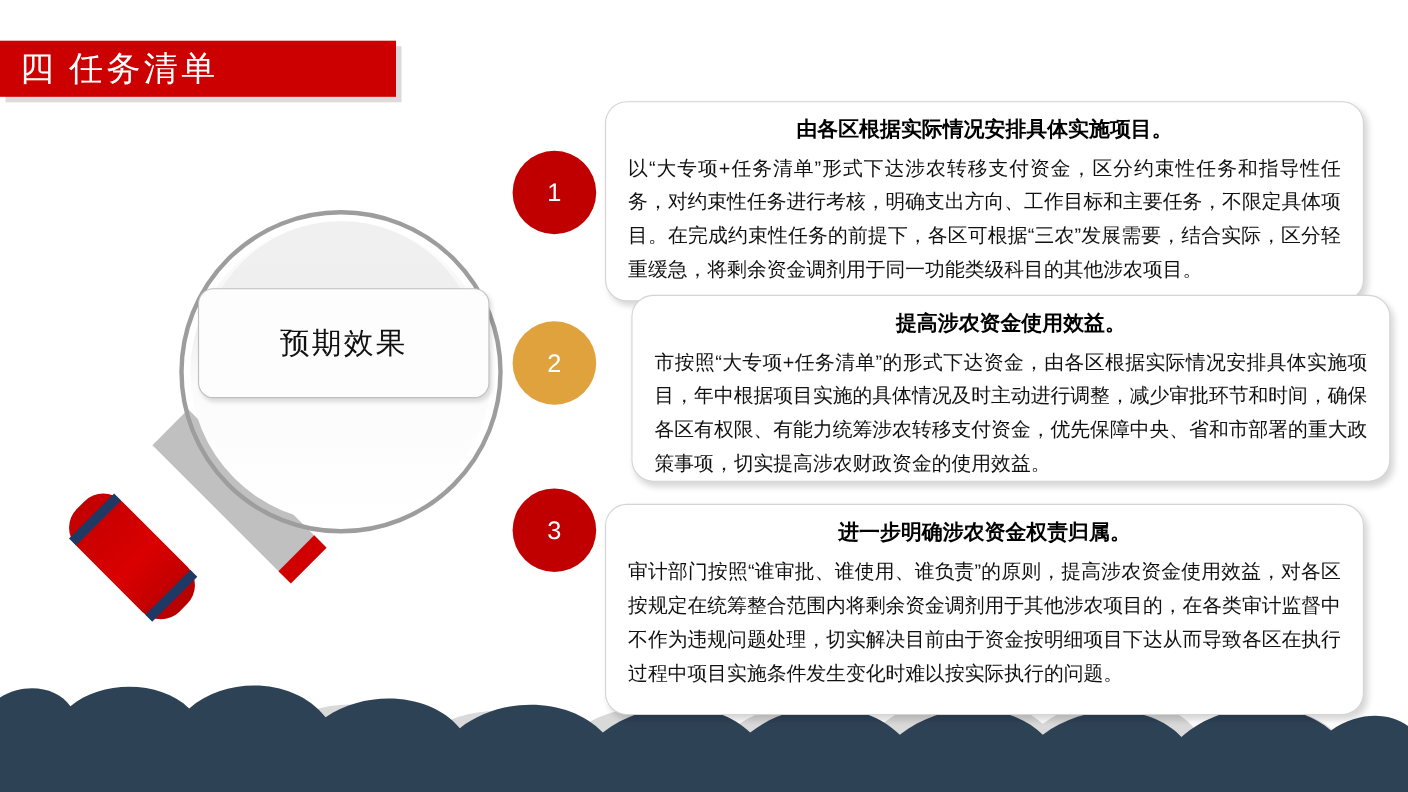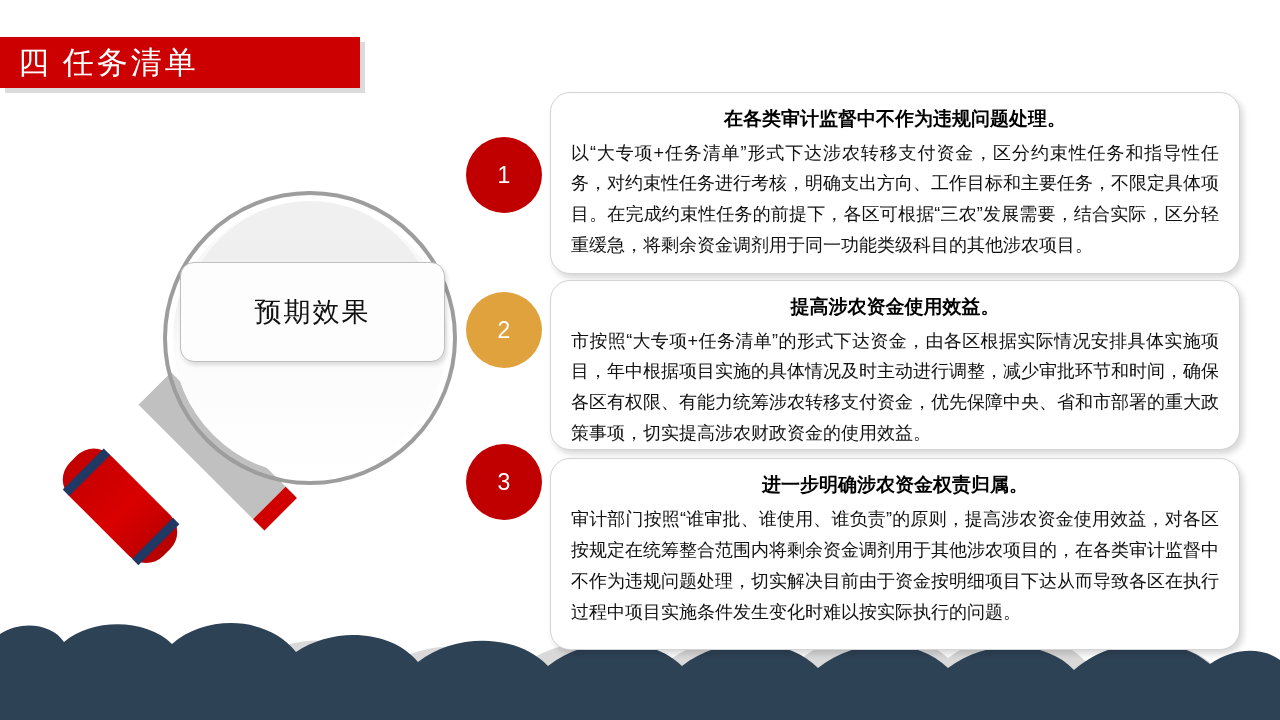--- a/index.html
+++ b/index.html
@@ -72,21 +72,21 @@
     left:550px;width:690px;
     box-sizing:border-box;
     background:#FFFFFF;
     border:1px solid #D4D4D4;
     border-radius:20px;
     box-shadow:3px 4px 6px rgba(0,0,0,0.16);
     z-index:4;
     padding:10px 20px 12px 20px;
   }
   .card1{top:92px;height:182px;}
-  .card2{top:280px;height:170px;}
+  .card2{top:268px;height:170px;margin-left:24px;}
   .card3{top:458px;height:192px;}
 
   .card-title{
     font-weight:bold;
     font-size:19px;
     color:#000000;
     text-align:center;
     line-height:1.5;
     font-family:"Liberation Sans","DejaVu Sans",sans-serif;
     margin:2px 0 4px 0;
@@ -168,21 +168,21 @@
   <span>1</span>
 </div>
 <div class="circle c2" style="background:#E0A23C;">
   <span>2</span>
 </div>
 <div class="circle c3" style="background:#C00000;">
   <span>3</span>
 </div>
 
 <div class="card card1">
-  <div class="card-title">在各类审计监督中不作为违规问题处理。</div>
+  <div class="card-title">由各区根据实际情况安排具体实施项目。</div>
   <div class="card-body">以“大专项+任务清单”形式下达涉农转移支付资金，区分约束性任务和指导性任务，对约束性任务进行考核，明确支出方向、工作目标和主要任务，不限定具体项目。在完成约束性任务的前提下，各区可根据“三农”发展需要，结合实际，区分轻重缓急，将剩余资金调剂用于同一功能类级科目的其他涉农项目。</div>
 </div>
 
 <div class="card card2">
   <div class="card-title">提高涉农资金使用效益。</div>
   <div class="card-body">市按照“大专项+任务清单”的形式下达资金，由各区根据实际情况安排具体实施项目，年中根据项目实施的具体情况及时主动进行调整，减少审批环节和时间，确保各区有权限、有能力统筹涉农转移支付资金，优先保障中央、省和市部署的重大政策事项，切实提高涉农财政资金的使用效益。</div>
 </div>
 
 <div class="card card3">
   <div class="card-title">进一步明确涉农资金权责归属。</div>

